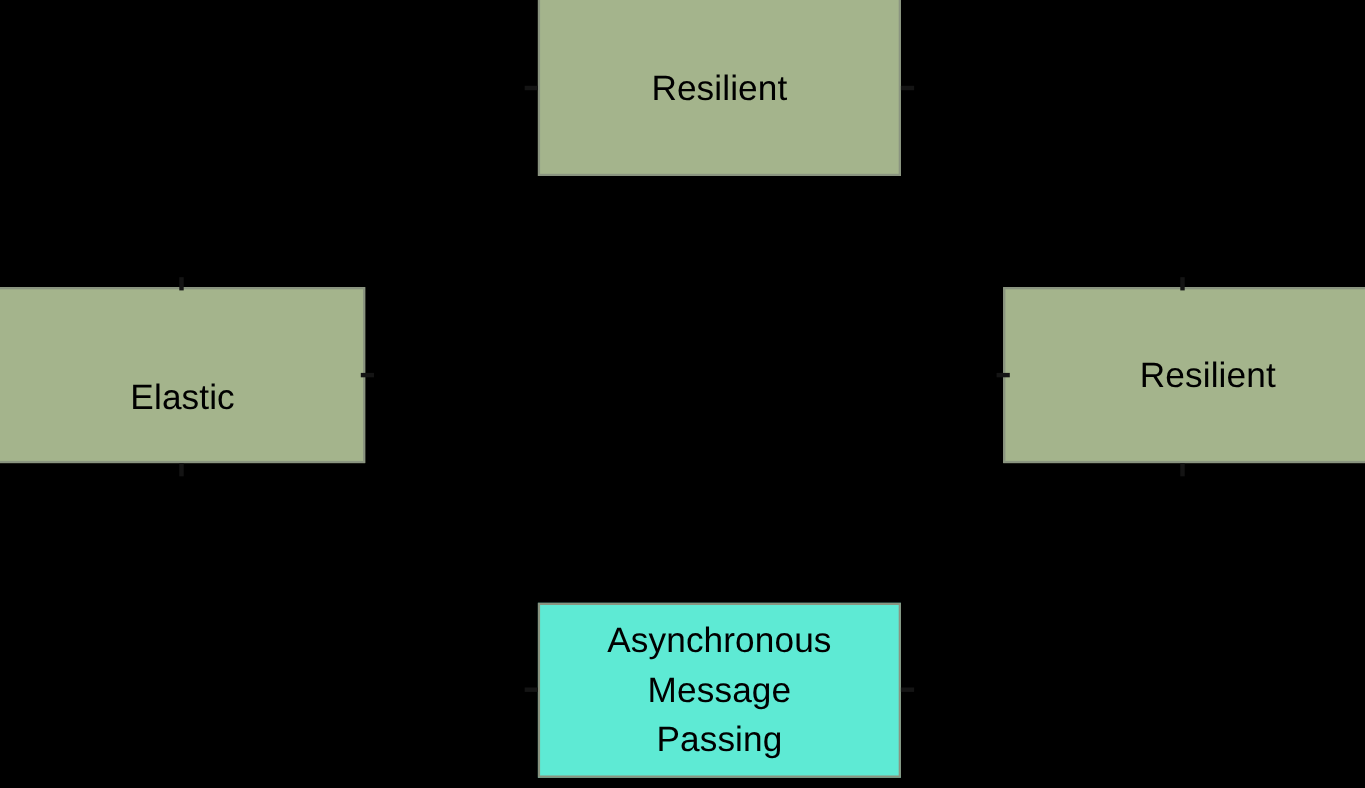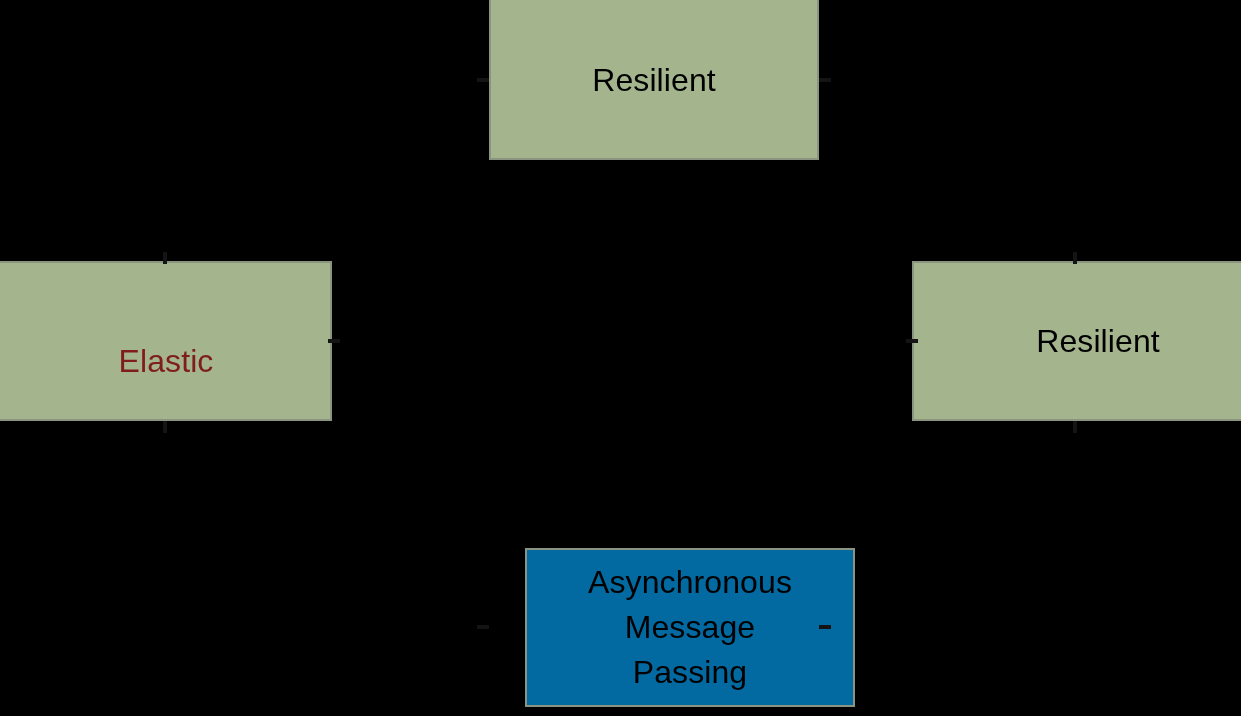--- a/index.html
+++ b/index.html
@@ -86,28 +86,28 @@
 </head>
 <body style="background: rgb(0, 0, 0);">
 
 <div id="canvas" style="width: 1241px; height: 716px; background: rgb(0, 0, 0);">
 
   <div class="node" id="node-responsive" style="background: rgb(164, 180, 140); border-color: rgb(138, 148, 128);">
     <span class="node-label" style="color: rgb(0, 0, 0);">Resilient</span>
   </div>
 
   <div class="node" id="node-elastic" style="background: rgb(164, 180, 140); border-color: rgb(138, 148, 128);">
-    <span class="node-label" style="color: #7f1d1d; margin-top: 40px;">Elastic</span>
+    <span class="node-label" style="color: #000000; margin-top: 40px;">Elastic</span>
   </div>
 
   <div class="node" id="node-resilient" style="background: rgb(164, 180, 140); border-color: rgb(138, 148, 128);">
     <span class="node-label" style="color: rgb(0, 0, 0);">Resilient</span>
   </div>
 
-  <div class="node" id="node-messaging" style="background: #0369a1; border-color: rgb(138, 148, 128); margin-left: 36px;">
+  <div class="node" id="node-messaging" style="background: #5eead4; border-color: rgb(138, 148, 128);">
     <span class="node-label" style="color: rgb(0, 0, 0);">Asynchronous
 Message
 Passing</span>
   </div>
 
   <div id="connector-layer">
       <div class="connector-stub stub-h" style="left: 477px; top: 78px; background: rgb(20, 20, 20);"></div>
       <div class="connector-stub stub-h" style="left: 819px; top: 78px; background: rgb(20, 20, 20);"></div>
       <div class="connector-stub stub-v" style="left: 163px; top: 252px; background: rgb(20, 20, 20);"></div>
       <div class="connector-stub stub-v" style="left: 163px; top: 421px; background: rgb(20, 20, 20);"></div>

